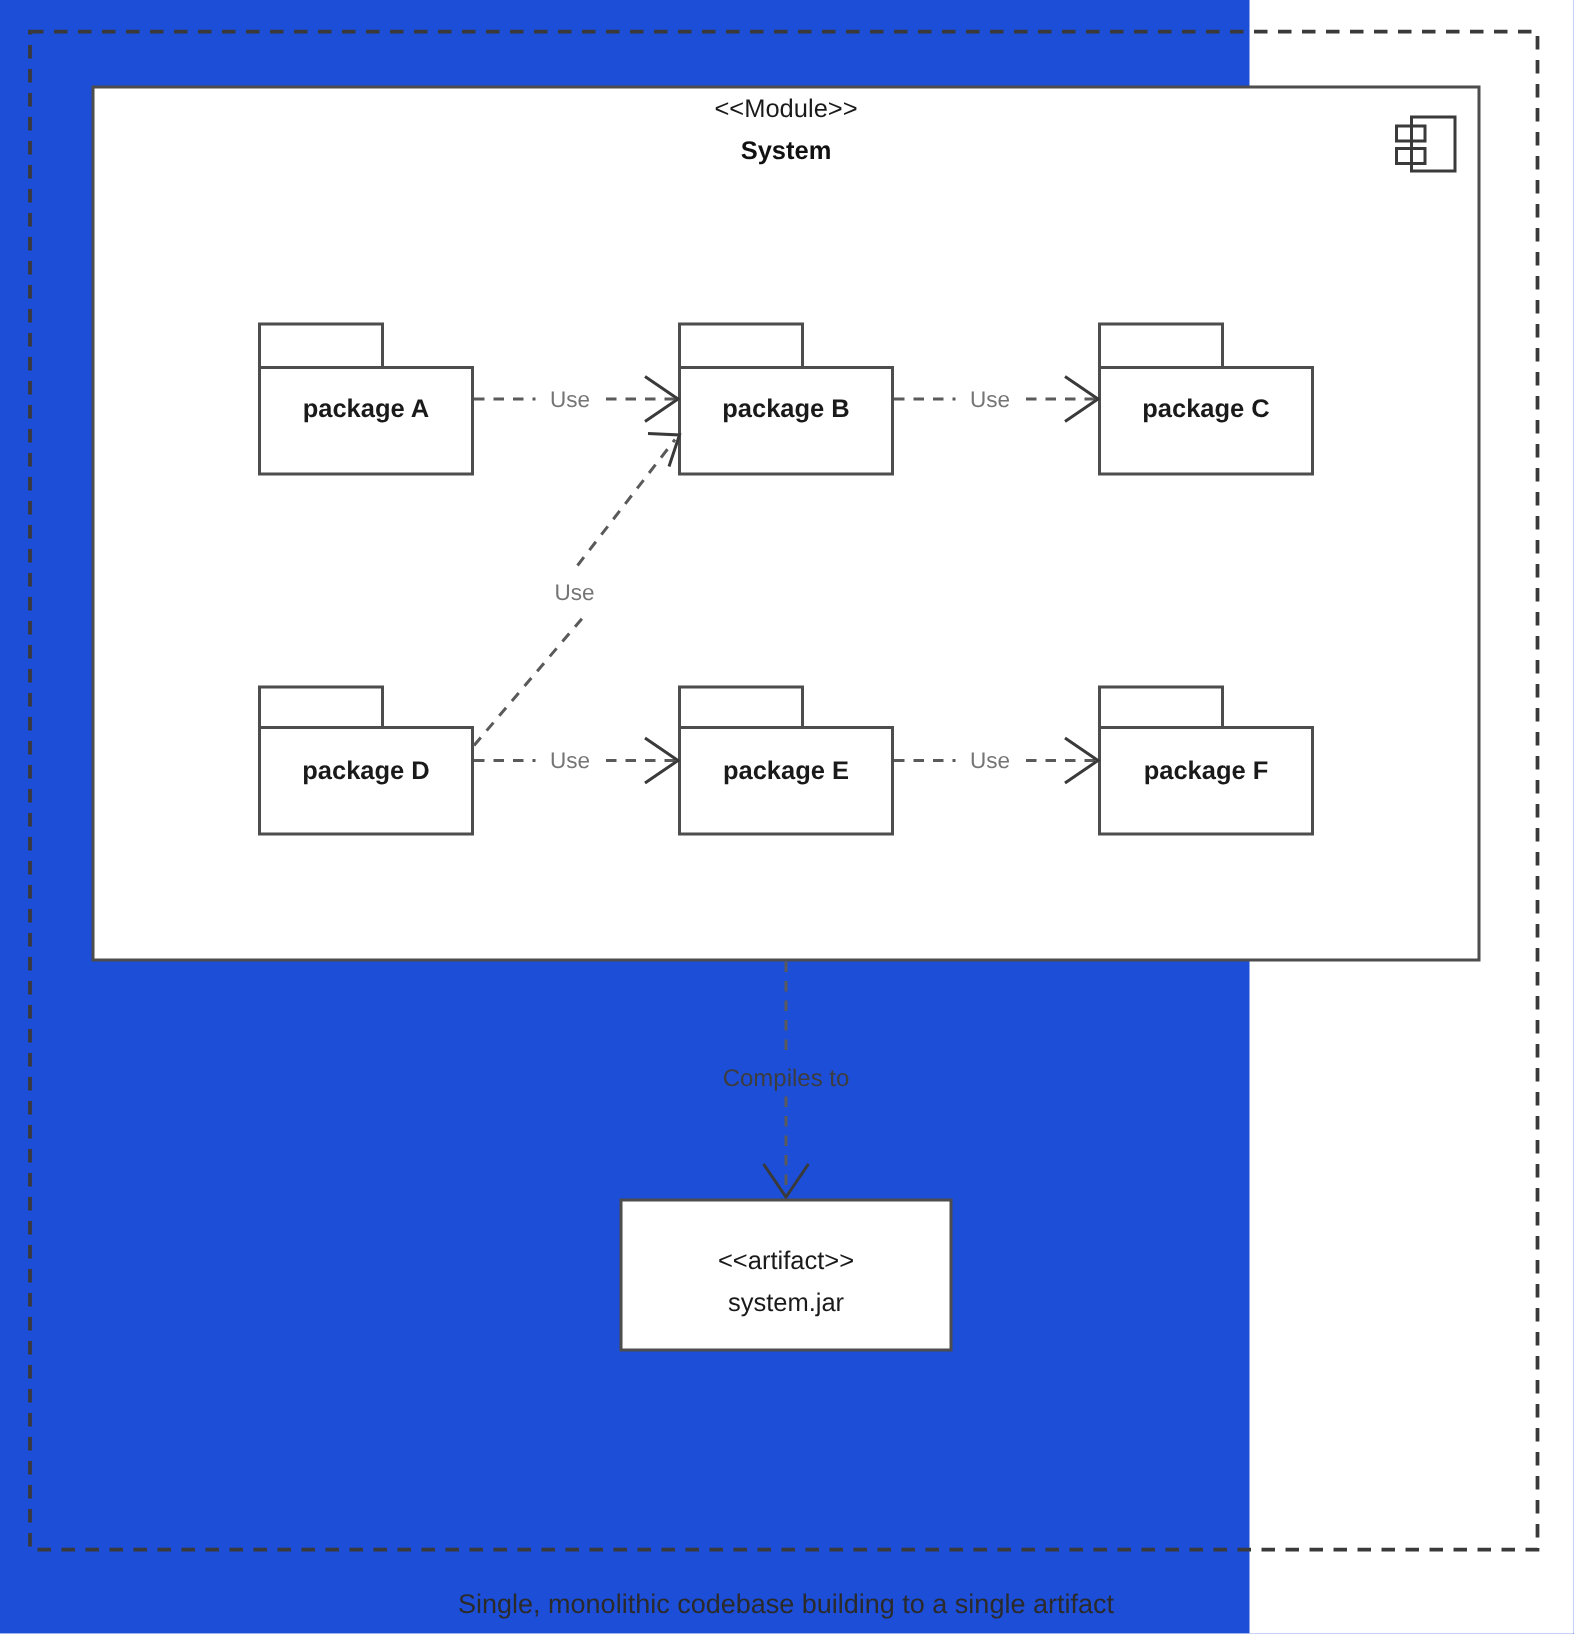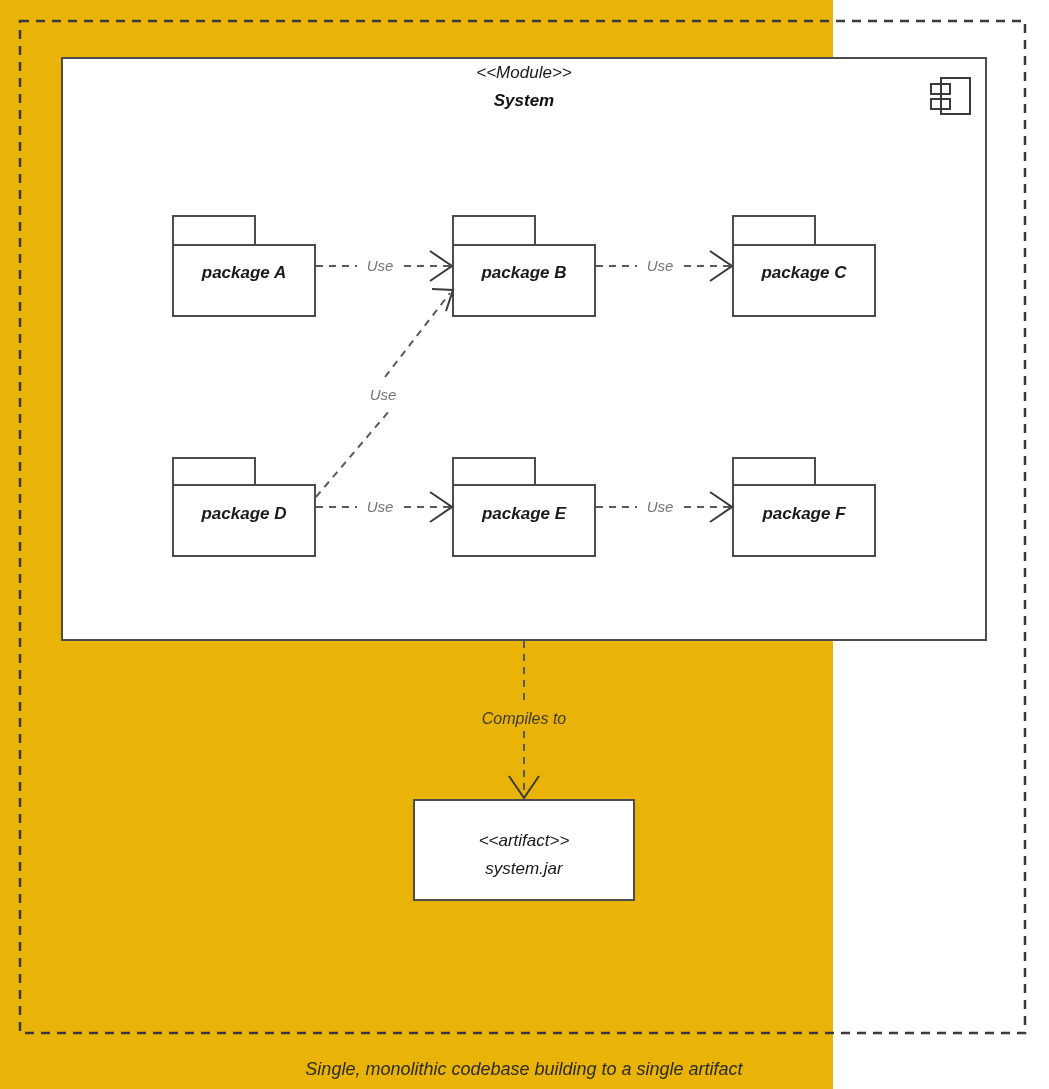--- a/index.html
+++ b/index.html
@@ -11,22 +11,21 @@
   body {
     font-family: "Liberation Sans", sans-serif;
     width: 1049px;
     height: 1089px;
     overflow: hidden;
   }
   #canvas {
     position: relative;
     width: 833px;
     height: 1089px;
-    background: #eab308;
-    font-style: italic;
+    background: #1d4ed8;
   }
   #diagram-svg {
     position: absolute;
     top: 0;
     left: 0;
     width: 1049px;
     height: 1089px;
   }
   .pkg-label {
     font-family: "Liberation Sans", sans-serif;

